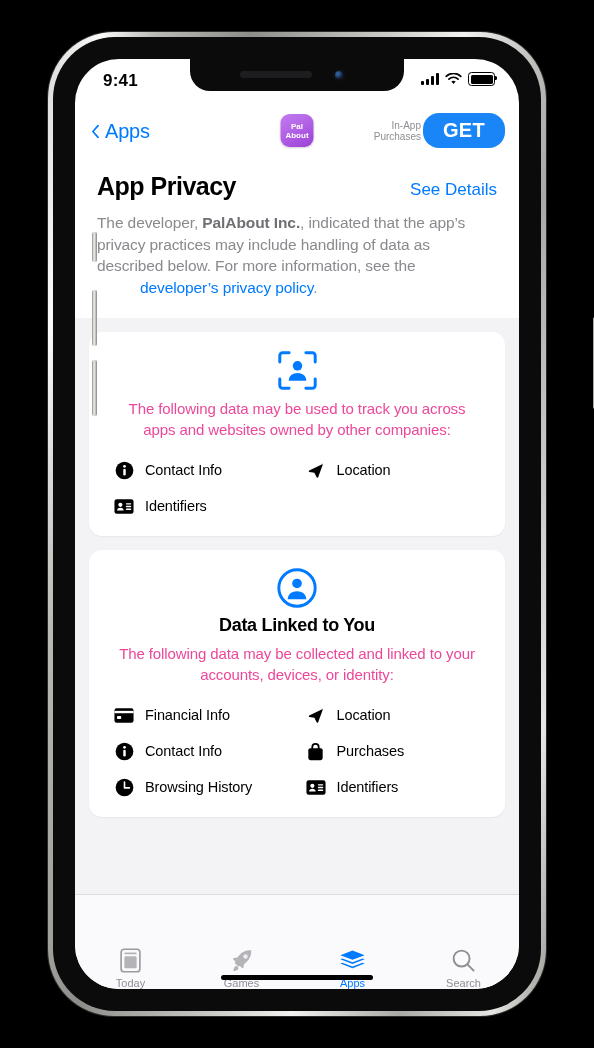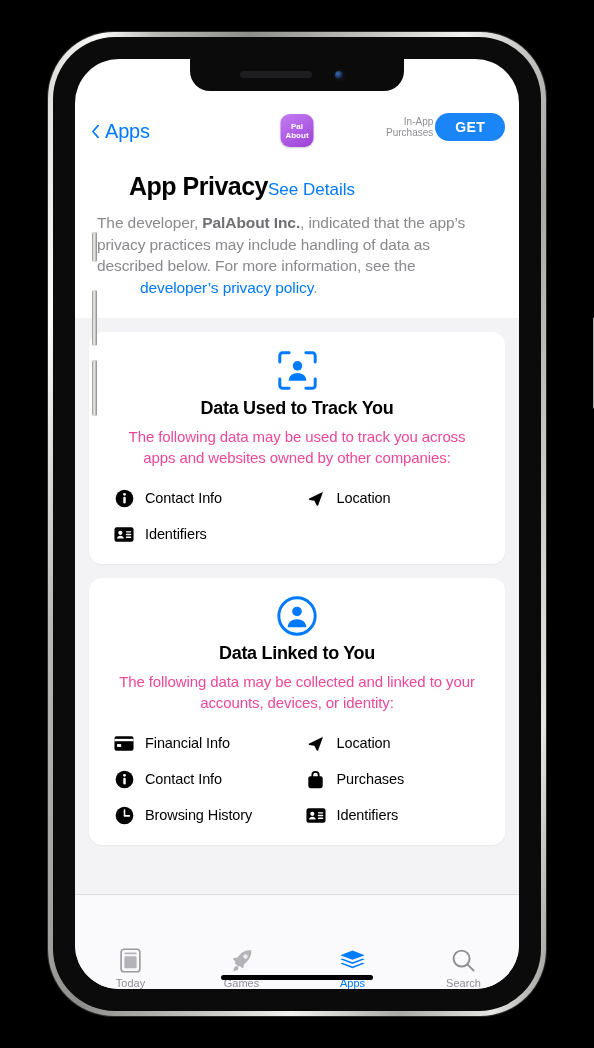--- a/index.html
+++ b/index.html
@@ -63,28 +63,28 @@
   .chev{width:13px;height:13px;}
   .back-label{font-size:20px;color:#007aff;letter-spacing:-.2px;}
   .nav-app-icon{position:absolute;left:50%;transform:translateX(-50%);top:9px;
                 width:33px;height:33px;border-radius:9px;
                 background:linear-gradient(150deg,#c27bf0 0%,#b263e6 45%,#9b3fd6 100%);
                 box-shadow:0 1px 2px rgba(0,0,0,.18);
                 display:flex;flex-direction:column;align-items:center;justify-content:center;
                 color:#fff;font-size:8px;line-height:9px;font-weight:bold;}
   .nav-right{position:absolute;right:14px;top:8px;display:flex;align-items:center;gap:2px;}
   .iap{font-size:10px;line-height:11px;color:#8e8e93;text-align:right;}
-  .get-btn{background:#1a85f7;color:#fff;font-size:14px;font-weight:bold;letter-spacing:.3px;
+  .get-btn{background:#1a85f7;color:#fff;font-size:20px;font-weight:bold;letter-spacing:.3px;
            padding:6px 20px;border-radius:16px;border:none;cursor:pointer;}
 
   
   .content{position:absolute;top:99px;left:0;width:444px;height:781px;
            background:#f3f3f5;overflow:hidden;}
   .hdr{background:#fff;padding:14px 22px 20px 22px;}
-  .hdr-top{display:flex;align-items:baseline;justify-content:flex-start;margin-left:32px;}
+  .hdr-top{display:flex;align-items:baseline;justify-content:space-between;}
   .h-title{font-size:25px;font-weight:bold;color:#000;letter-spacing:-.5px;}
   .h-link{font-size:17px;color:#007aff;cursor:pointer;}
   .h-body{margin-top:11px;font-size:15.5px;line-height:21.5px;color:#8a8a8e;letter-spacing:-.1px;}
   .h-body b{color:#6f6f74;font-weight:bold;}
   .h-body a{color:#007aff;text-decoration:none;margin-left:43px;}
 
   .card{margin:14px 14px 0 14px;background:#fff;border-radius:13px;padding:18px 16px 20px 16px;
         box-shadow:0 1px 2px rgba(0,0,0,.05);}
   .card-icon{display:flex;justify-content:center;margin-bottom:7px;}
   .card-title{text-align:center;font-size:18px;font-weight:bold;color:#000;letter-spacing:-.3px;}
@@ -114,20 +114,37 @@
   <div class="phone">
     <div class="phone-inner"></div>
 
     <div class="screen">
 
       <div class="notch">
         <div class="speaker"></div>
         <div class="camera"></div>
       </div>
 
+      <div class="status">
+        <div class="clock">9:41</div>
+        <div class="stat-right">
+          <div class="bars">
+            <i></i>
+              <i></i>
+              <i></i>
+              <i></i>
+          </div>
+          <svg width="17" height="12" viewBox="0 0 17 12">
+            <path d="M8.5 10.9l2.1-2.3a3.1 3.1 0 00-4.2 0z" fill="#000"></path>
+            <path d="M3.9 6.1a6.7 6.7 0 019.2 0" stroke="#000" stroke-width="1.7" fill="none" stroke-linecap="round"></path>
+            <path d="M1.2 3.3a10.6 10.6 0 0114.6 0" stroke="#000" stroke-width="1.7" fill="none" stroke-linecap="round"></path>
+          </svg>
+          <div class="batt"></div>
+        </div>
+      </div>
 
       <div class="navbar">
         <div class="back">
           <svg class="chev" viewBox="0 0 12 20">
             <path d="M10 1L2 10l8 9" stroke="#007aff" stroke-width="2.6" fill="none" stroke-linecap="round" stroke-linejoin="round"></path>
           </svg>
           <span class="back-label">Apps</span>
         </div>
 
         <div class="nav-app-icon">
@@ -162,21 +179,20 @@
               <g stroke="#007aff" stroke-width="3.2" fill="none" stroke-linecap="round" stroke-linejoin="round">
                 <path d="M3 13V6a3 3 0 013-3h7"></path>
                 <path d="M31 3h7a3 3 0 013 3v7"></path>
                 <path d="M41 31v7a3 3 0 01-3 3h-7"></path>
                 <path d="M13 41H6a3 3 0 01-3-3v-7"></path>
               </g>
               <circle cx="22" cy="17" r="5.1" fill="#007aff"></circle>
               <path d="M12.6 33c0-5.2 4.2-8.2 9.4-8.2s9.4 3 9.4 8.2z" fill="#007aff"></path>
             </svg>
           </div>
-          <div class="card-title">Data Used to Track You</div>
           <div class="card-sub">The following data may be used to track you across apps and websites owned by other companies:</div>
           <div class="items">
 
             <div class="item">
               <span class="item-ic">
                 <svg width="19" height="19" viewBox="0 0 20 20">
                   <circle cx="10" cy="10" r="9.3" fill="#000"></circle>
                   <circle cx="10" cy="5.6" r="1.45" fill="#fff"></circle>
                   <rect x="8.7" y="8.2" width="2.6" height="7" rx="1.3" fill="#fff"></rect>
                 </svg>

